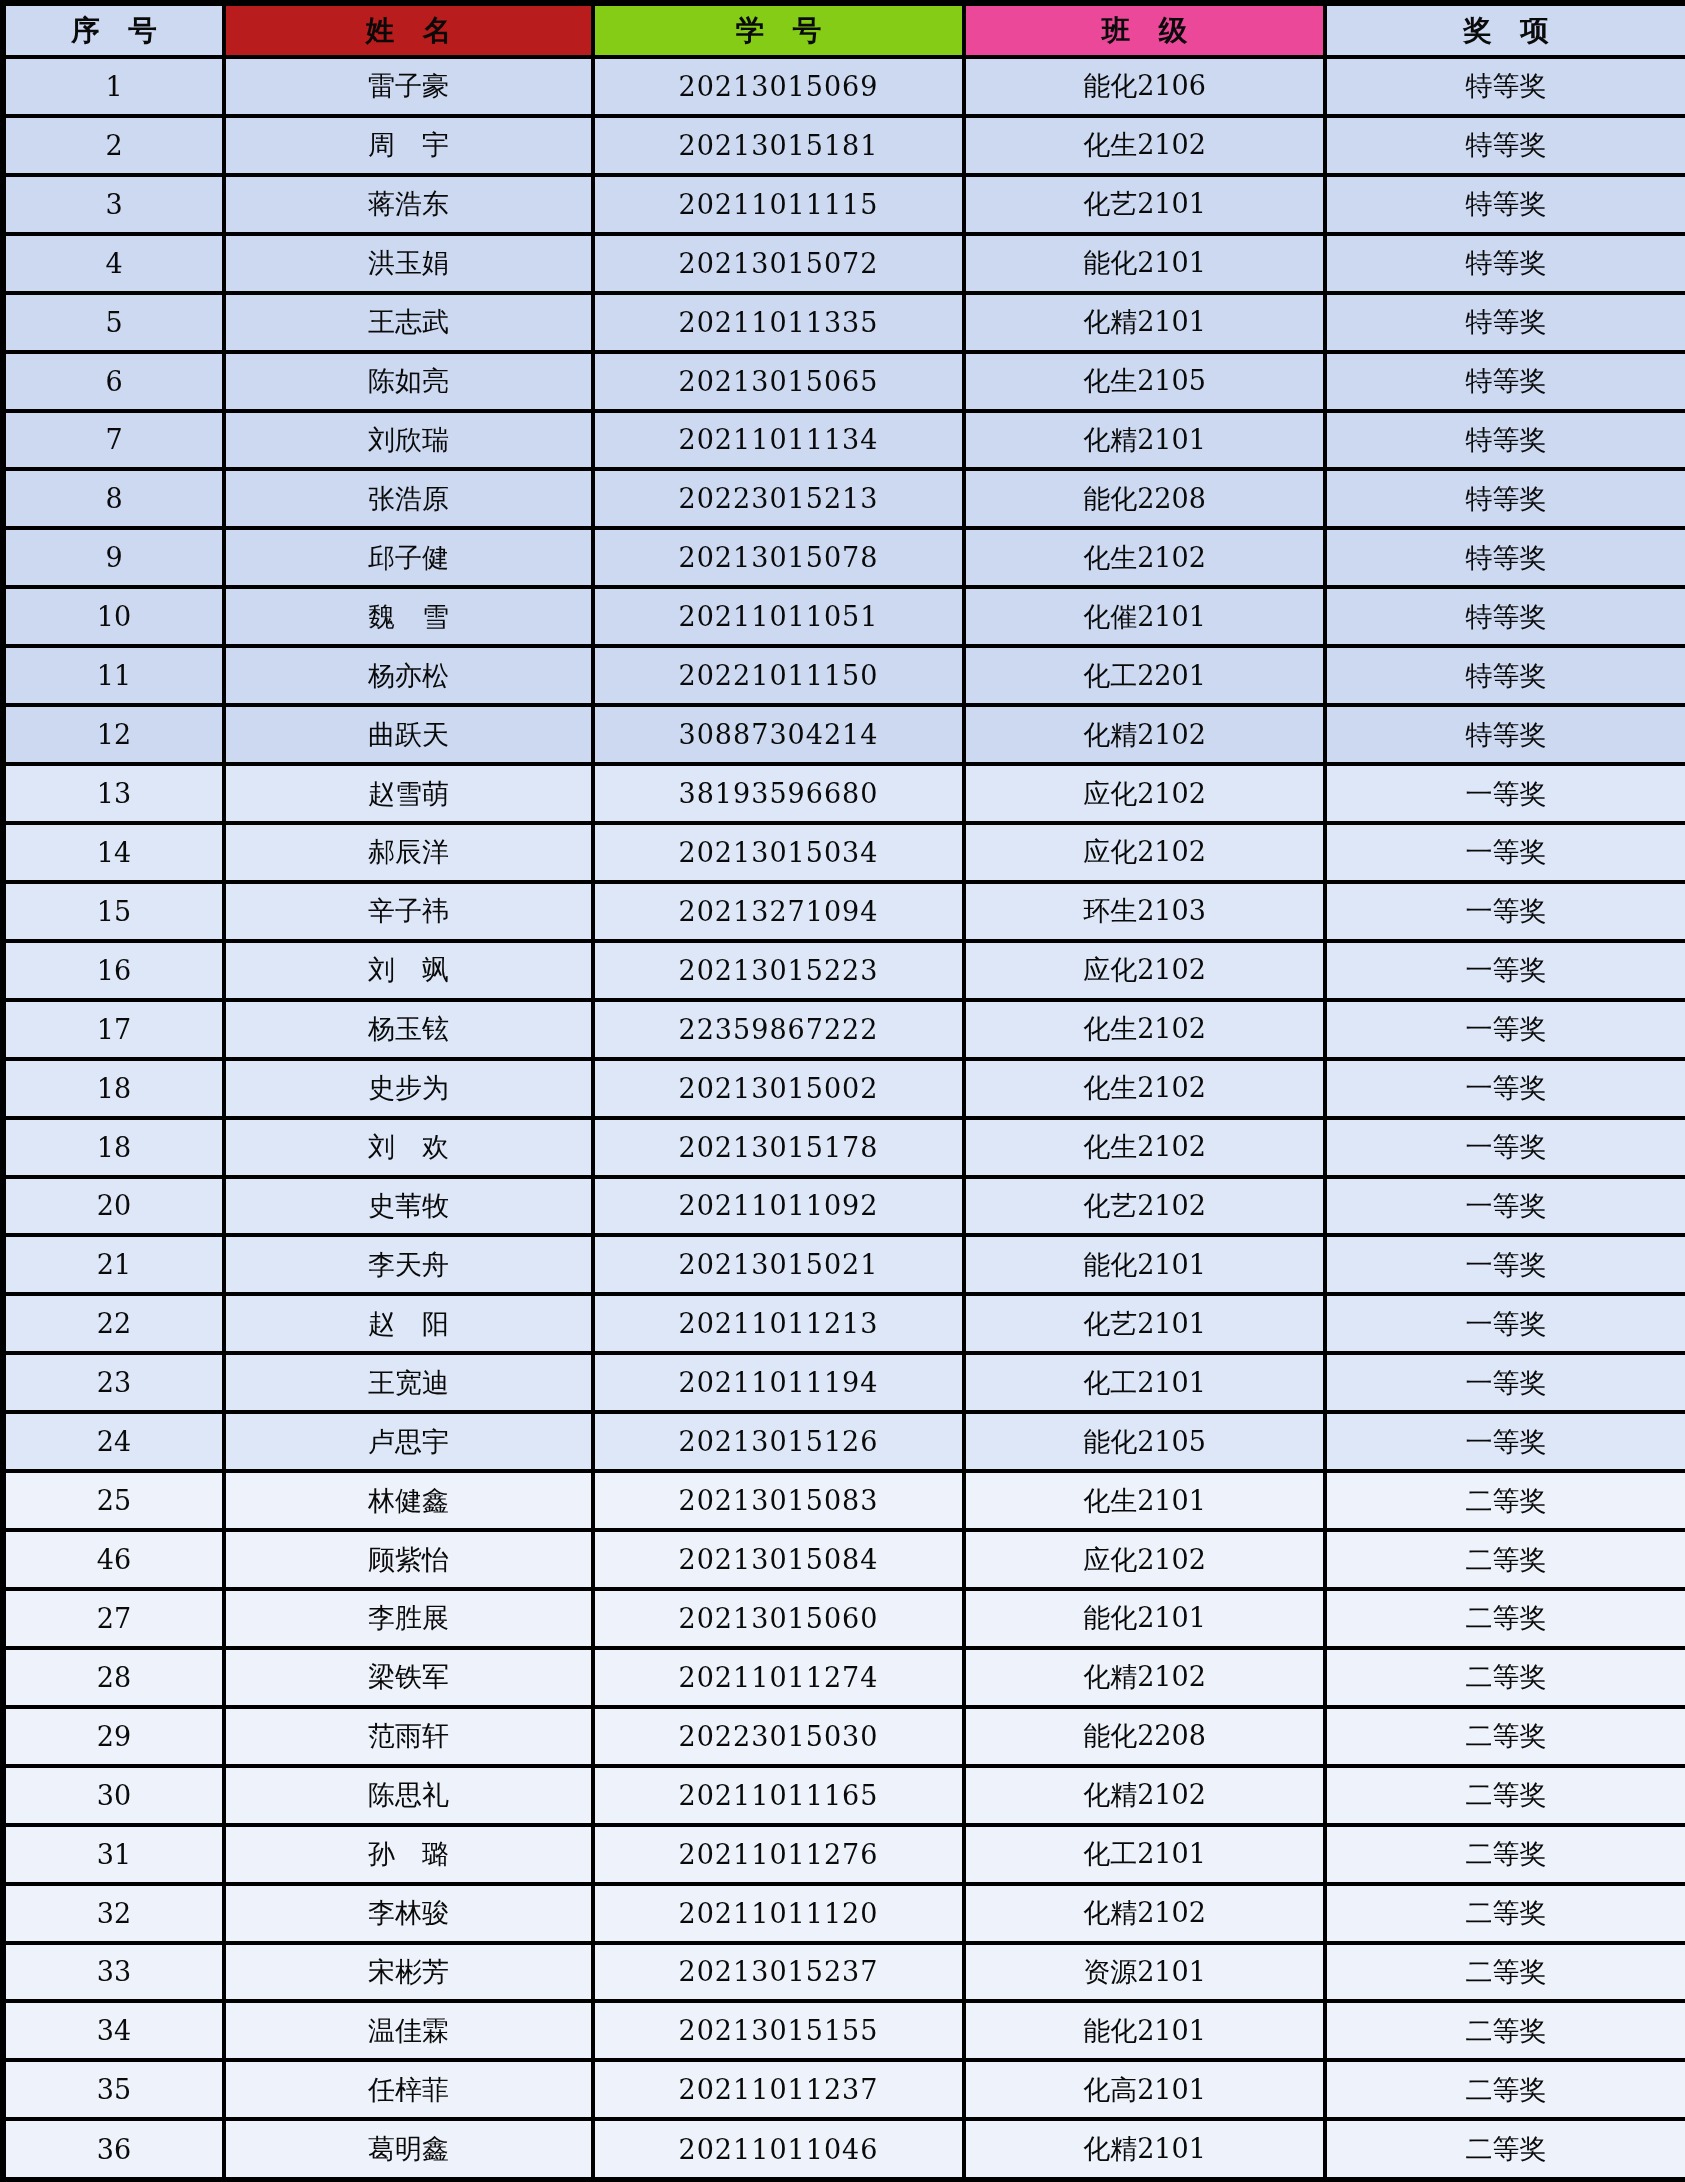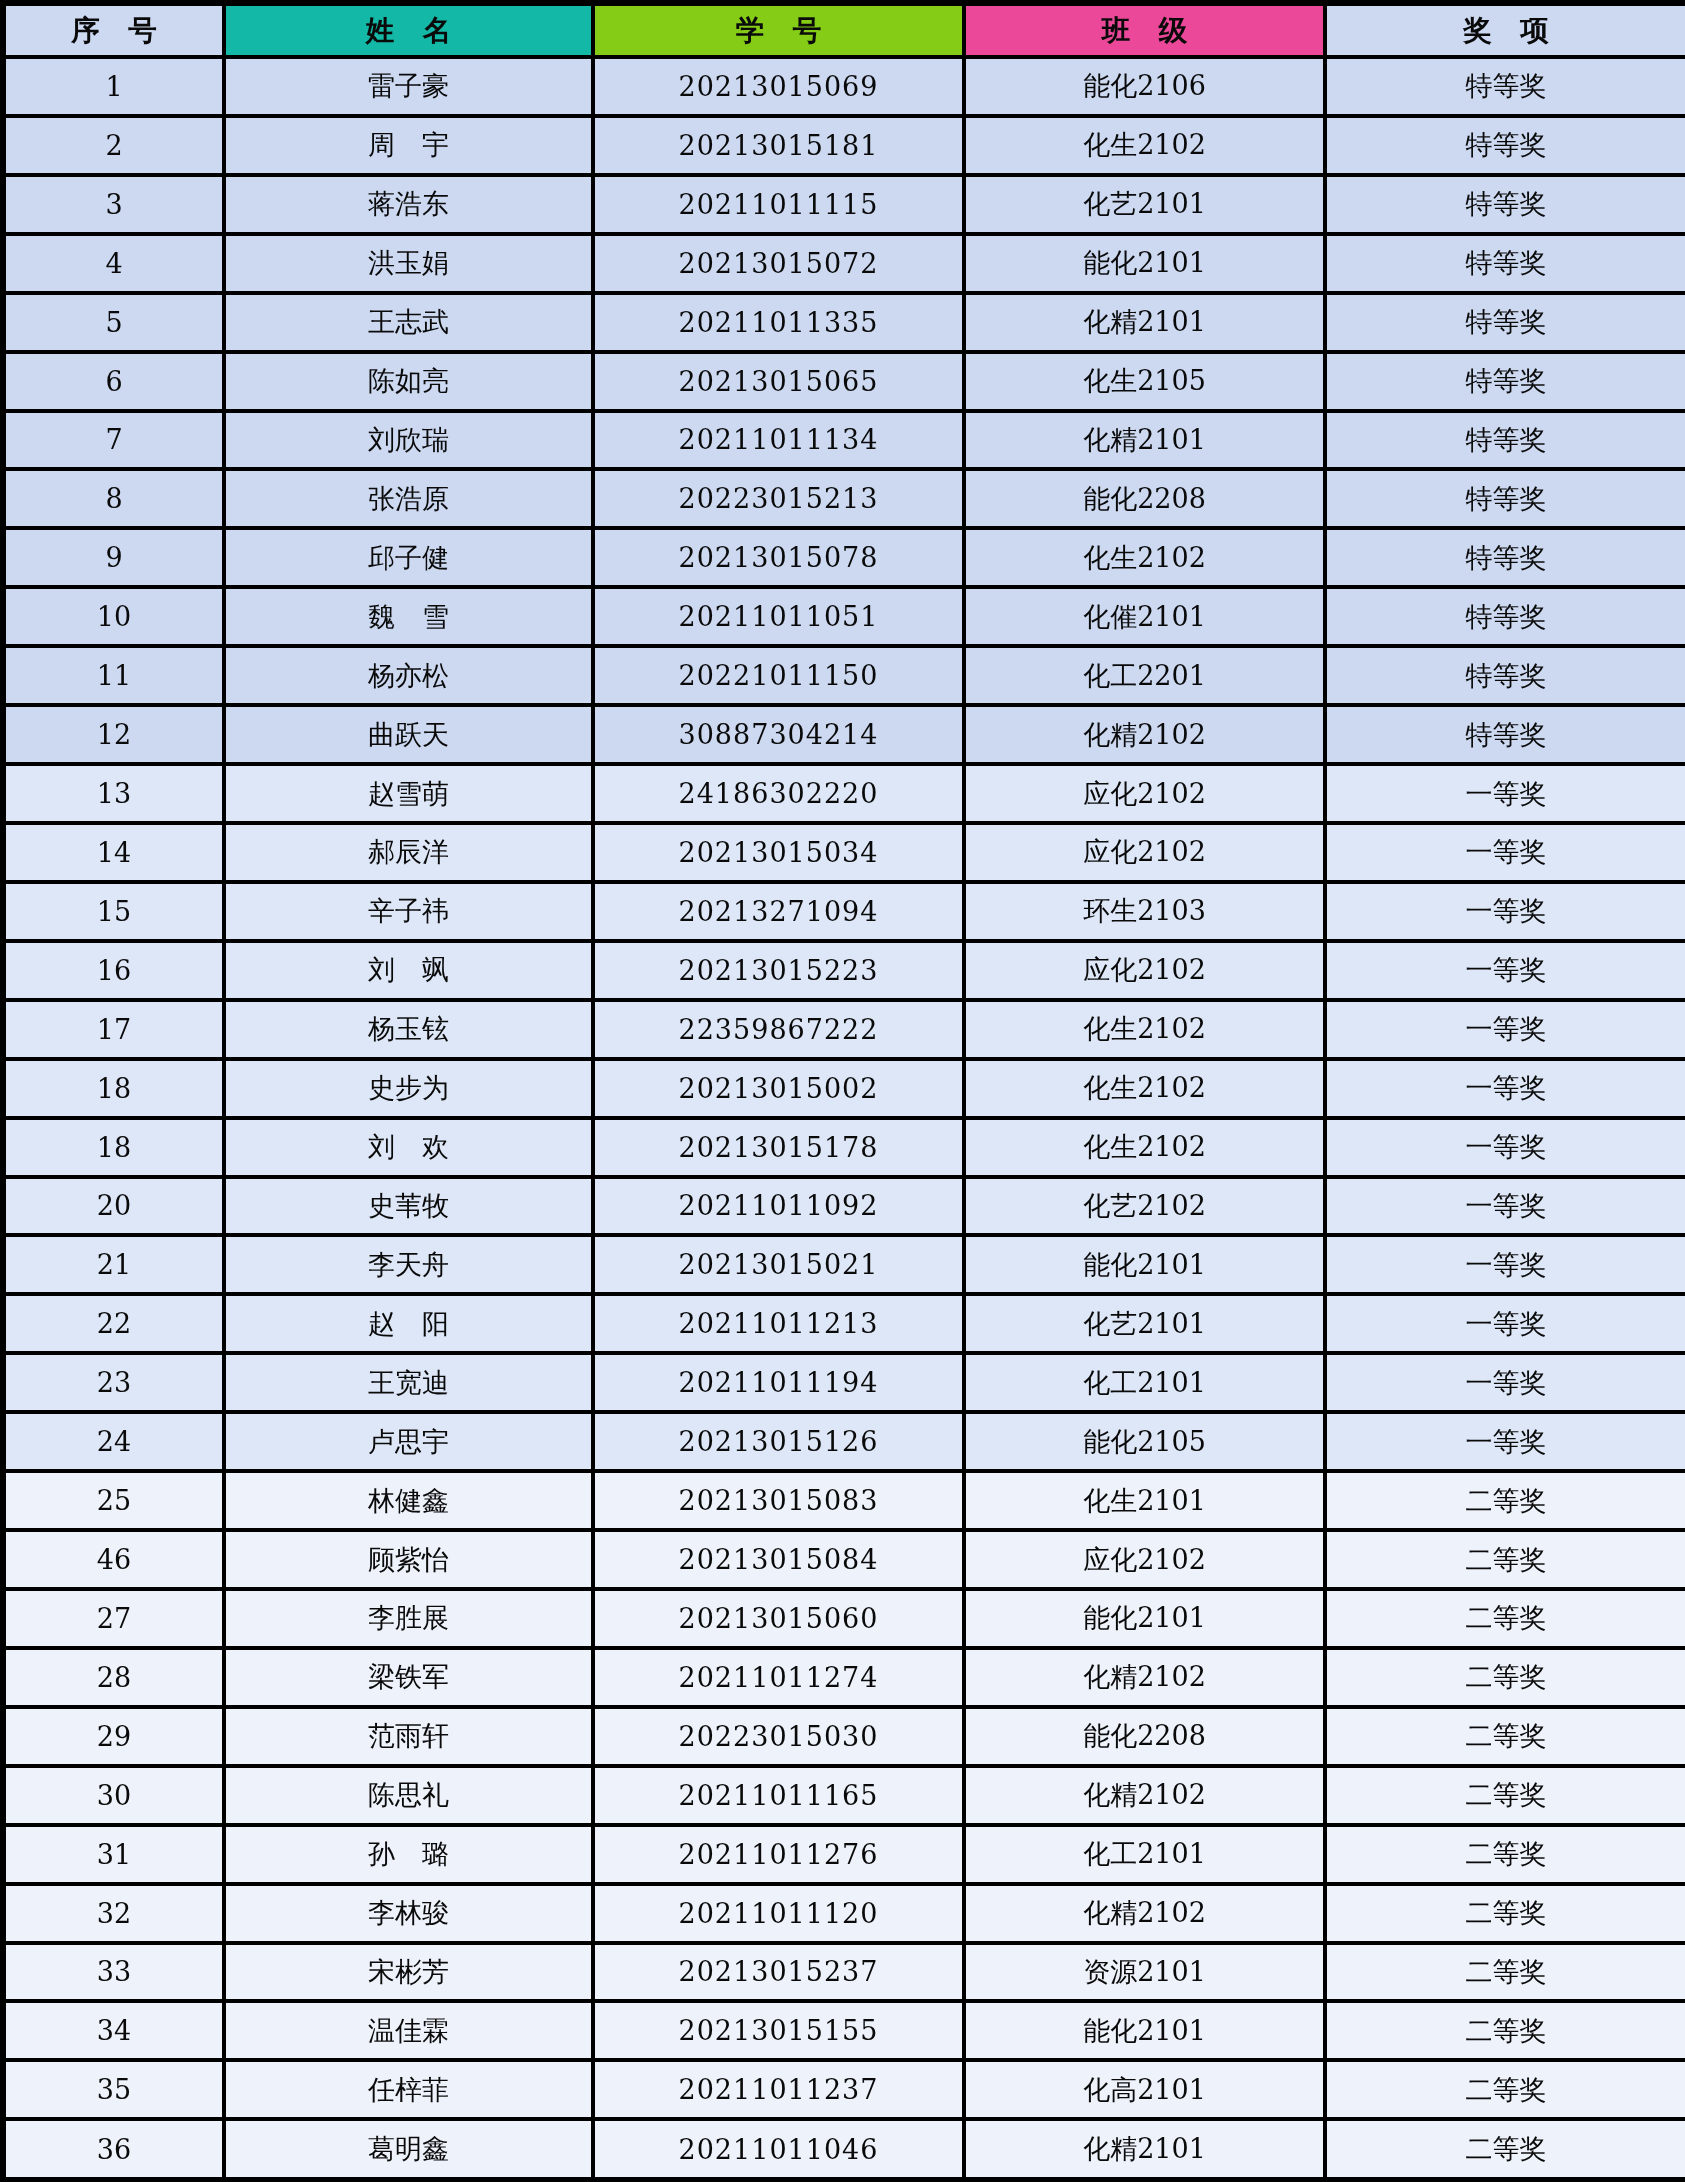--- a/index.html
+++ b/index.html
@@ -50,21 +50,21 @@
   <colgroup>
     <col style="width: 221px;">
     <col style="width: 369px;">
     <col style="width: 371px;">
     <col style="width: 361px;">
     <col style="width: 363px;">
   </colgroup>
   <thead>
     <tr>
       <th style="background: rgb(204, 217, 241);">序　号</th>
-      <th style="background: #14b8a6;">姓　名</th>
+      <th style="background: #b91c1c;">姓　名</th>
       <th style="background: #84cc16;">学　号</th>
       <th style="background: #ec4899;">班　级</th>
       <th style="background: rgb(204, 217, 241);">奖　项</th>
     </tr>
   </thead>
   <tbody>
       <tr style="background: rgb(204, 217, 241);">
         <td class="cell-no">1</td>
         <td class="cell-name">雷子豪</td>
         <td class="cell-student_id">20213015069</td>
@@ -144,21 +144,21 @@
       <tr style="background: rgb(204, 217, 241);">
         <td class="cell-no">12</td>
         <td class="cell-name">曲跃天</td>
         <td class="cell-student_id">30887304214</td>
         <td class="cell-class_name">化精2102</td>
         <td class="cell-award">特等奖</td>
       </tr>
       <tr style="background: rgb(221, 231, 247);">
         <td class="cell-no">13</td>
         <td class="cell-name">赵雪萌</td>
-        <td class="cell-student_id">24186302220</td>
+        <td class="cell-student_id">38193596680</td>
         <td class="cell-class_name">应化2102</td>
         <td class="cell-award">一等奖</td>
       </tr>
       <tr style="background: rgb(221, 231, 247);">
         <td class="cell-no">14</td>
         <td class="cell-name">郝辰洋</td>
         <td class="cell-student_id">20213015034</td>
         <td class="cell-class_name">应化2102</td>
         <td class="cell-award">一等奖</td>
       </tr>

